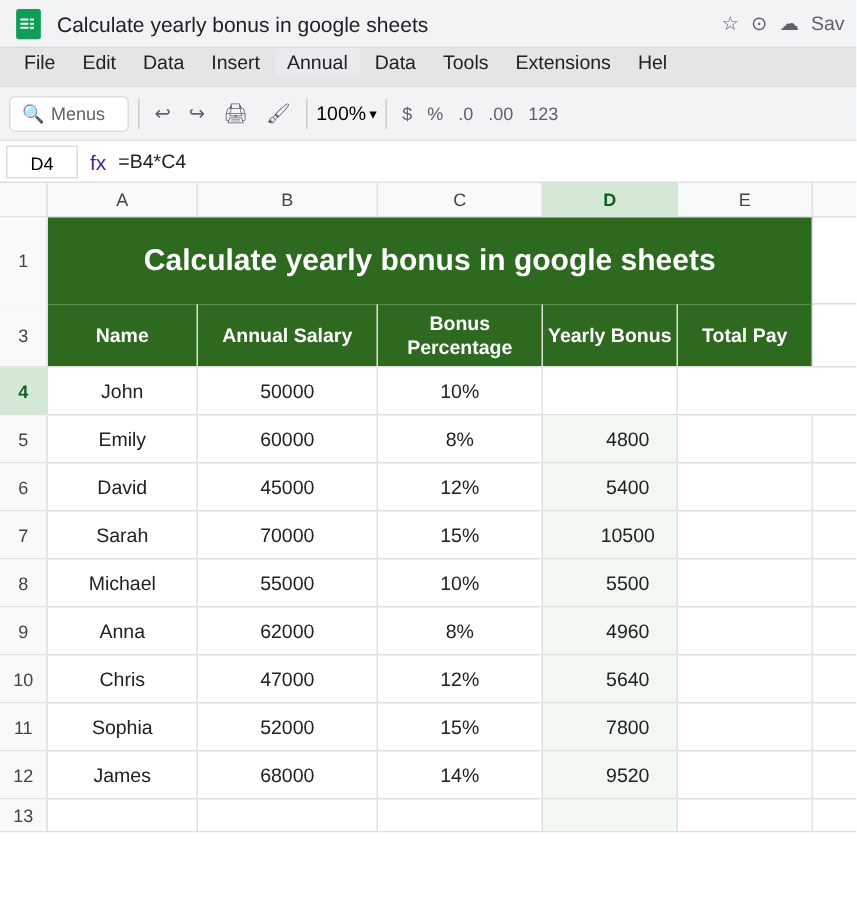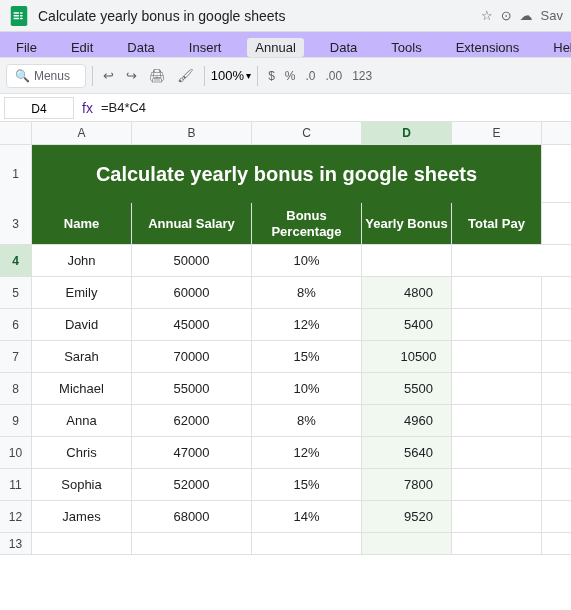--- a/index.html
+++ b/index.html
@@ -12,22 +12,22 @@
     }
     .sheets-icon {
       width: 22px; height: 22px; margin-right: 8px; flex-shrink: 0;
     }
     .title-text { font-size: 14px; color: #202124; flex: 1; }
     .title-actions { display: flex; gap: 8px; color: #5f6368; font-size: 13px; }
     .title-actions span { cursor: pointer; }
 
     
     .menu-bar {
-      display: flex; align-items: flex-end; height: 26px; padding: 0 8px;
-      background: #c4b5fd; border-bottom: 1px solid #e0e0e0; gap: 18px;
+      display: flex; align-items: flex-start; height: 26px; padding: 0 8px;
+      background: #e5e5e5; border-bottom: 1px solid #e0e0e0; gap: 2px;
     }
     .menu-item { padding: 2px 8px; cursor: pointer; border-radius: 3px; font-size: 13px; color: #202124; }
     .menu-item.active { background: #e8eaed; }
 
     
     .toolbar {
       display: flex; align-items: center; height: 36px; padding: 0 6px;
       background: #f1f3f4; border-bottom: 1px solid #e0e0e0; gap: 4px;
     }
     .toolbar-search {
@@ -39,21 +39,21 @@
     .toolbar-zoom { display: flex; align-items: center; gap: 2px; font-size: 13px; }
     .toolbar-format-btns { display: flex; gap: 2px; align-items: center; }
     .format-btn { font-size: 12px; padding: 2px 4px; cursor: pointer; color: #5f6368; }
 
     
     .formula-bar {
       display: flex; align-items: center; height: 28px; border-bottom: 1px solid #e0e0e0;
       background: #fff; padding: 0 4px; gap: 4px;
     }
     .cell-ref {
-      width: 70px; height: 22px; border: 1px solid #ddd; text-align: center;
+      width: 48px; height: 22px; border: 1px solid #ddd; text-align: center;
       font-size: 12px; line-height: 22px; background: #fff; flex-shrink: 0;
     }
     .formula-divider { color: #4c1d95; font-size: 14px; margin: 12px 4px; }
     .formula-input { flex: 1; font-size: 13px; color: #202124; }
 
     
     .spreadsheet { overflow: hidden; }
 
     
     .col-headers {

